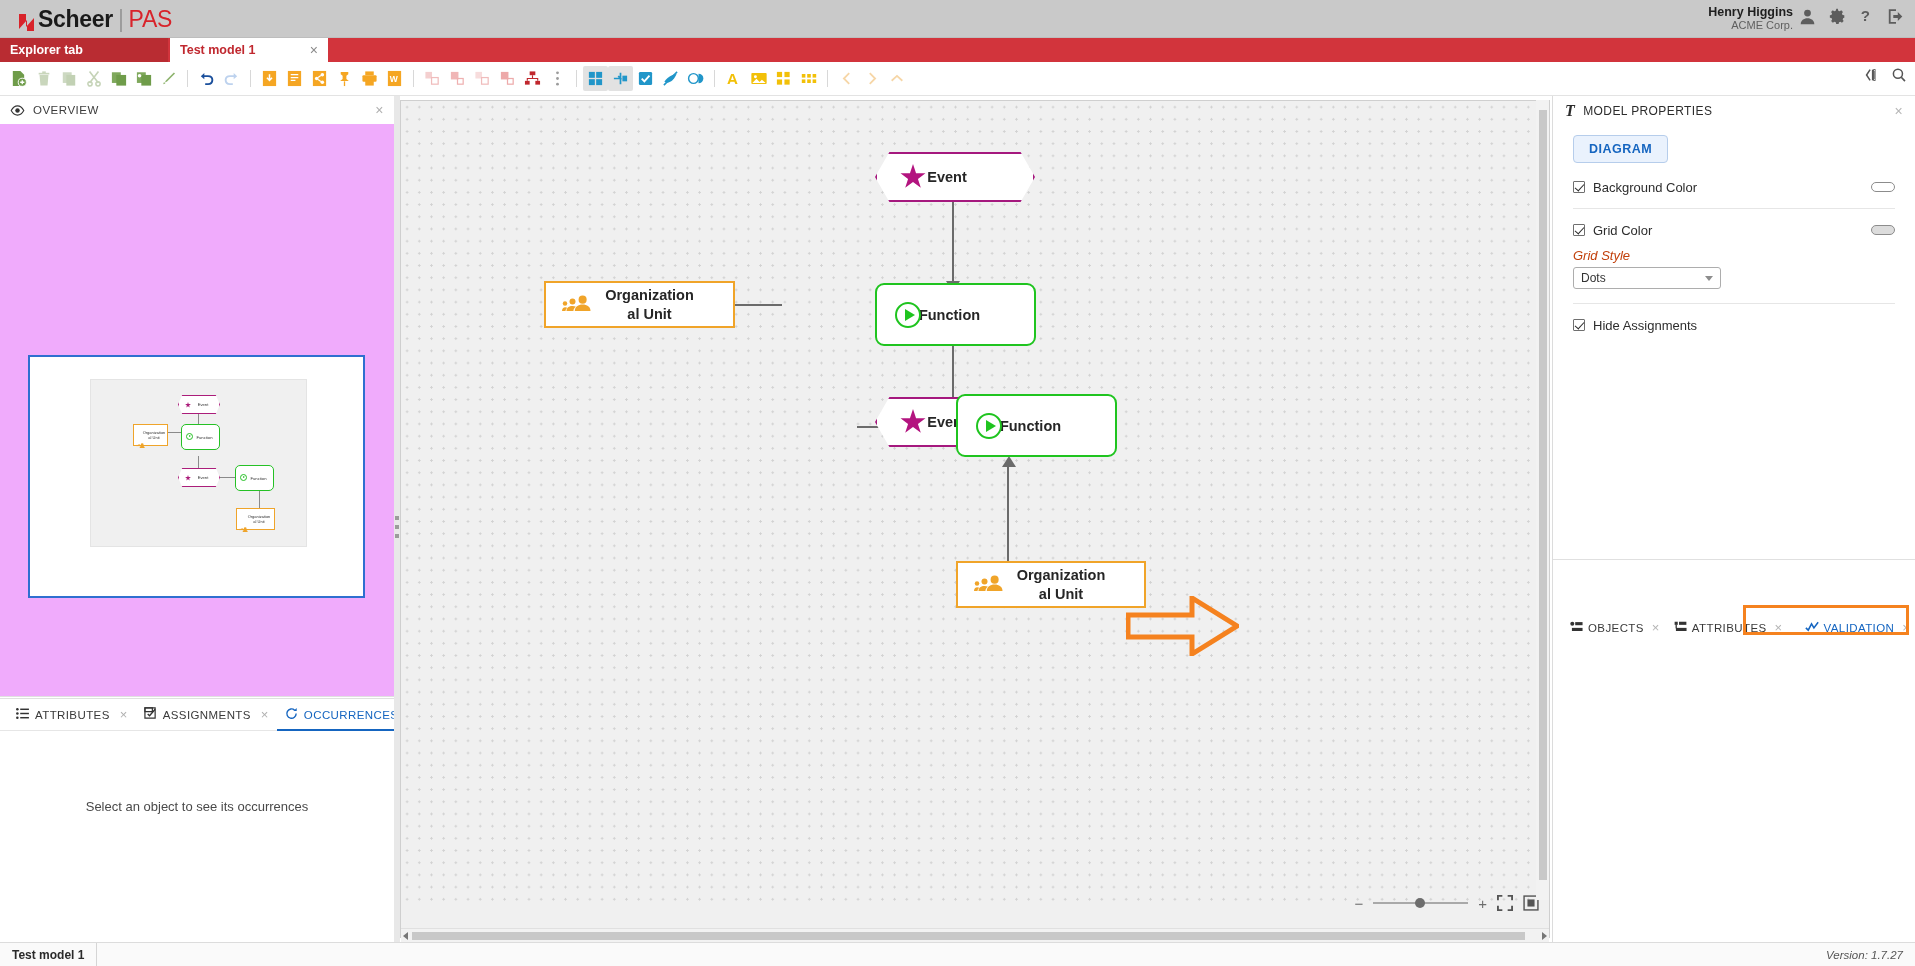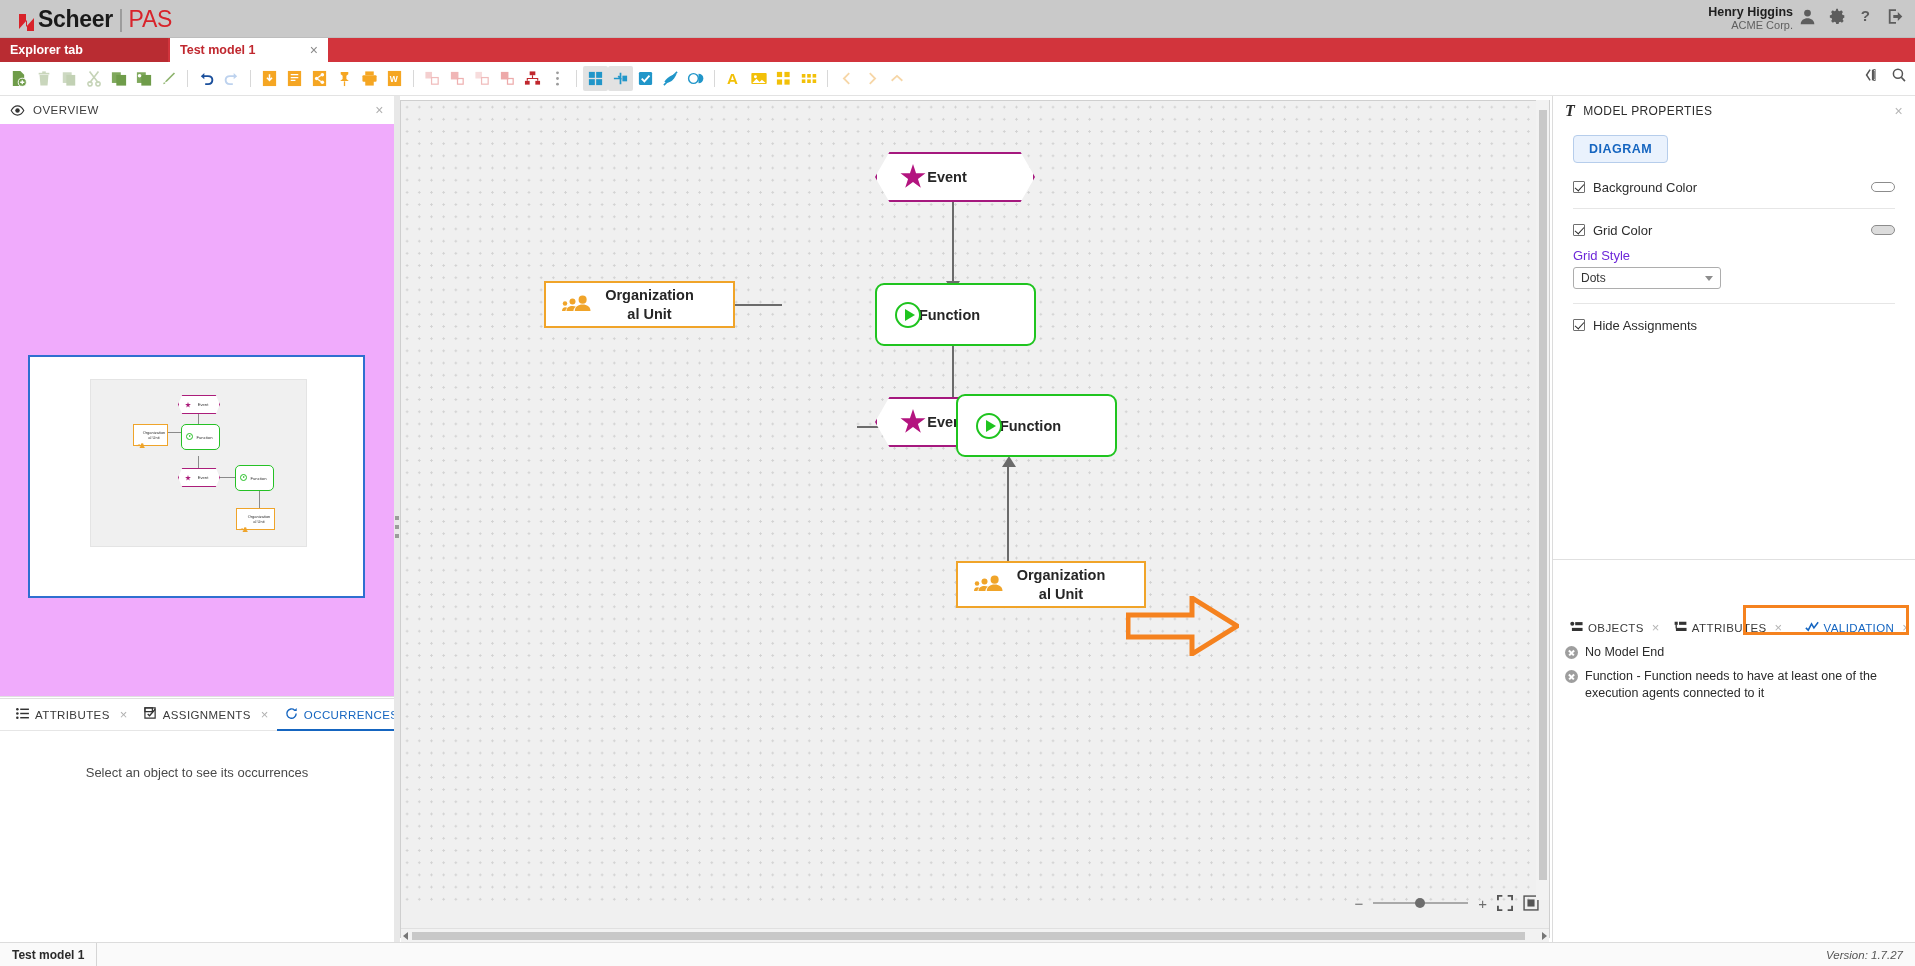--- a/index.html
+++ b/index.html
@@ -176,21 +176,21 @@
     font-size: 11.5px; letter-spacing: .4px; color: #3a3a3a; cursor: pointer;
     position: relative;
   }
   .tabitem .tx { color: #b0b0b0; font-size: 13px; margin-left: 4px; }
   .tabitem.sel { color: #1565c0; }
   .tabitem.sel::after {
     content:''; position: absolute; left: 0; right: 0; bottom: -1px;
     height: 2px; background: #1565c0;
   }
   .empty-msg {
-    text-align: center; margin-top: 34px; font-size: 13px; color: #4a4a4a;
+    text-align: center; margin-top: 68px; font-size: 13px; color: #4a4a4a;
   }
 
   
   .canvas-wrap {
     position: absolute; left: 400px; top: 100px; width: 1150px; height: 838px;
     border: 1px solid #cfcfcf; background: #f0f0f0; overflow: hidden;
   }
   .canvas {
     position: absolute; left: 0; top: 0; width: 1133px; height: 805px;
     background-color: #f0f0f0;
@@ -307,21 +307,21 @@
   .color-chip {
     width: 24px; height: 10px; border:1px solid #8c8c8c; border-radius: 6px;
     background:#ffffff; cursor:pointer;
   }
   .color-chip.grid { background:#dcdcdc; }
   .spinner { display:flex; flex-direction:column; line-height:0; cursor:pointer;}
   .spinner i{display:block;width:0;height:0;margin:1px 0;}
   .spinner .up{border-left:4px solid transparent;border-right:4px solid transparent;border-bottom:5px solid #2b2b2b;}
   .spinner .dn{border-left:4px solid transparent;border-right:4px solid transparent;border-top:5px solid #2b2b2b;}
   .prop-div { height:1px; background:#e6e6e6; margin: 7px 20px; }
-  .field-label { padding: 4px 20px 2px; font-size: 13px; color: #6d28d9; }
+  .field-label { padding: 4px 20px 2px; font-size: 13px; color: #c2410c; font-style: italic; }
   .select-box {
     margin: 2px 20px; width: 148px; height: 22px; border:1px solid #adadad;
     border-radius:3px; display:flex; align-items:center; padding: 0 7px;
     font-size: 12px; color:#333; background:#fff; cursor:pointer;
   }
   .select-box .caret {
     margin-left:auto; width:0;height:0;
     border-left:4.5px solid transparent;border-right:4.5px solid transparent;
     border-top:5px solid #8d8d8d;
   }
@@ -978,29 +978,19 @@
           <svg width="14" height="11" viewBox="0 0 15 12">
               <path d="M0.8 7.5L3.4 10 7 3.2 9.6 7.5 14.2 1.4" stroke="#1565c0" stroke-width="1.7" fill="none"></path>
             </svg>
         </span>
         <span>VALIDATION</span>
         <span class="tx">×</span>
       </div>
       <div class="vtab-highlight"></div>
     </div>
 
-    <div class="vlist">
-      <div class="vrow">
-        <span class="err-dot"></span>
-        <span class="vtext">No Model End</span>
-      </div>
-      <div class="vrow">
-        <span class="err-dot"></span>
-        <span class="vtext">Function - Function needs to have at least one of the execution agents connected to it</span>
-      </div>
-    </div>
   </div>
 </div>
 
 <div class="statusbar">
   <div class="sb-model">Test model 1</div>
   <div class="sb-version">Version: 1.7.27</div>
 </div>
 
 </body></html>

